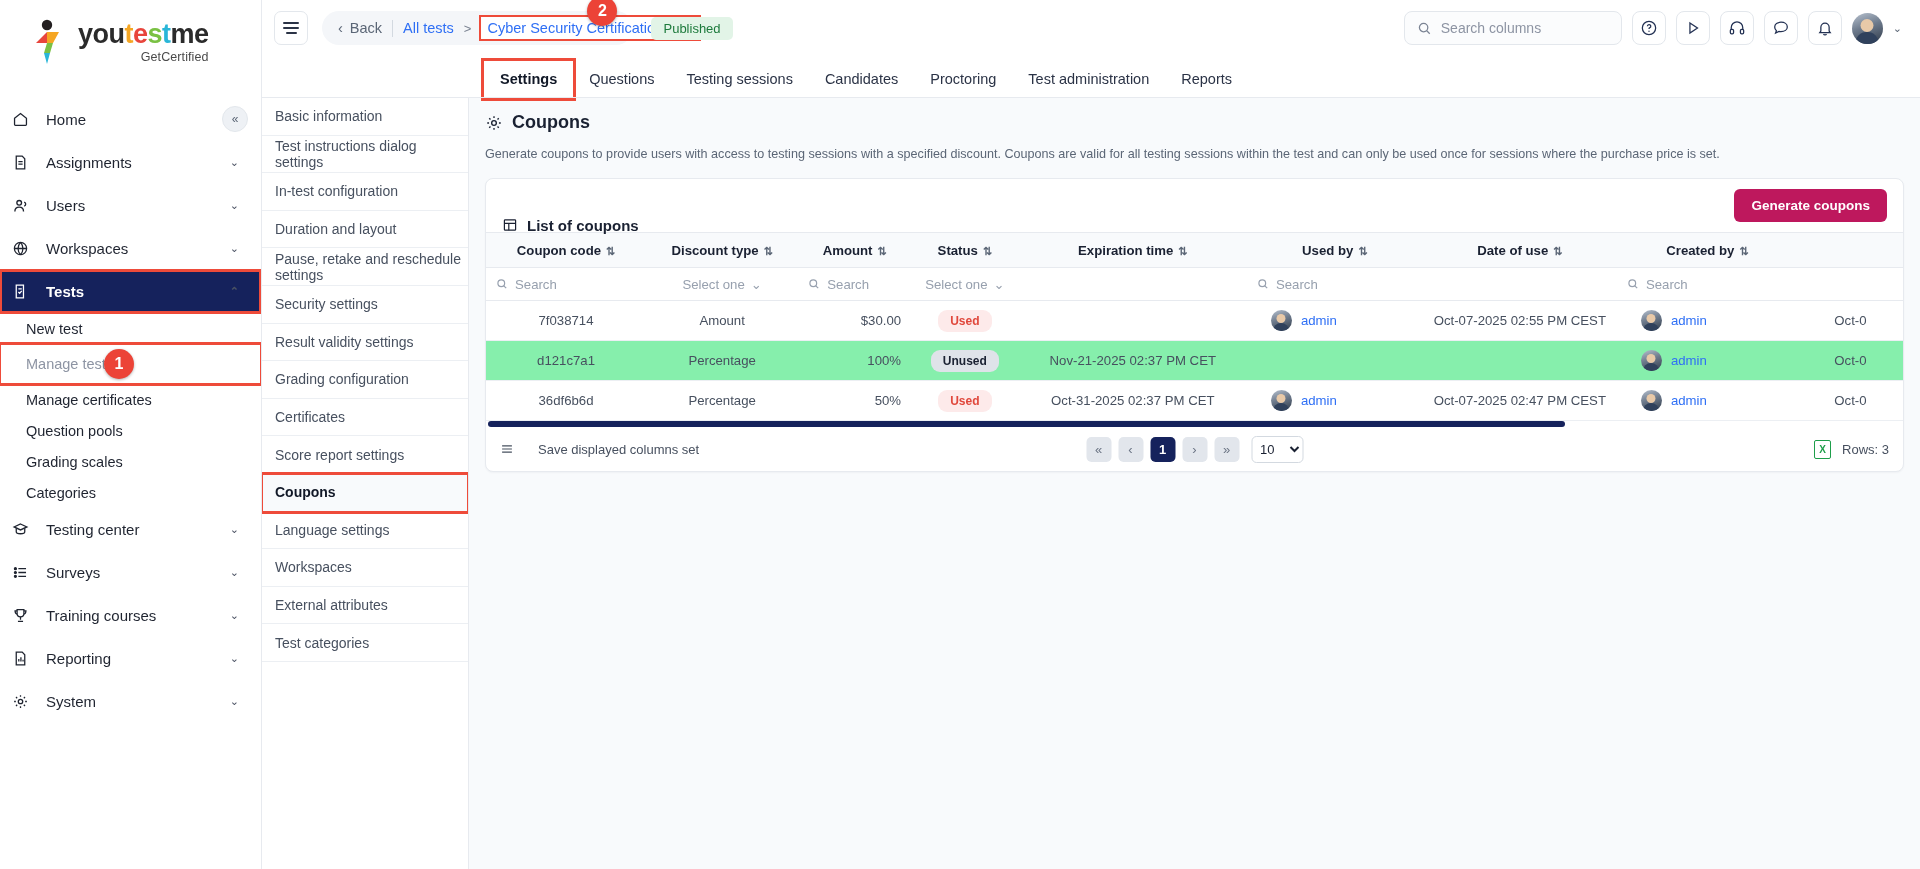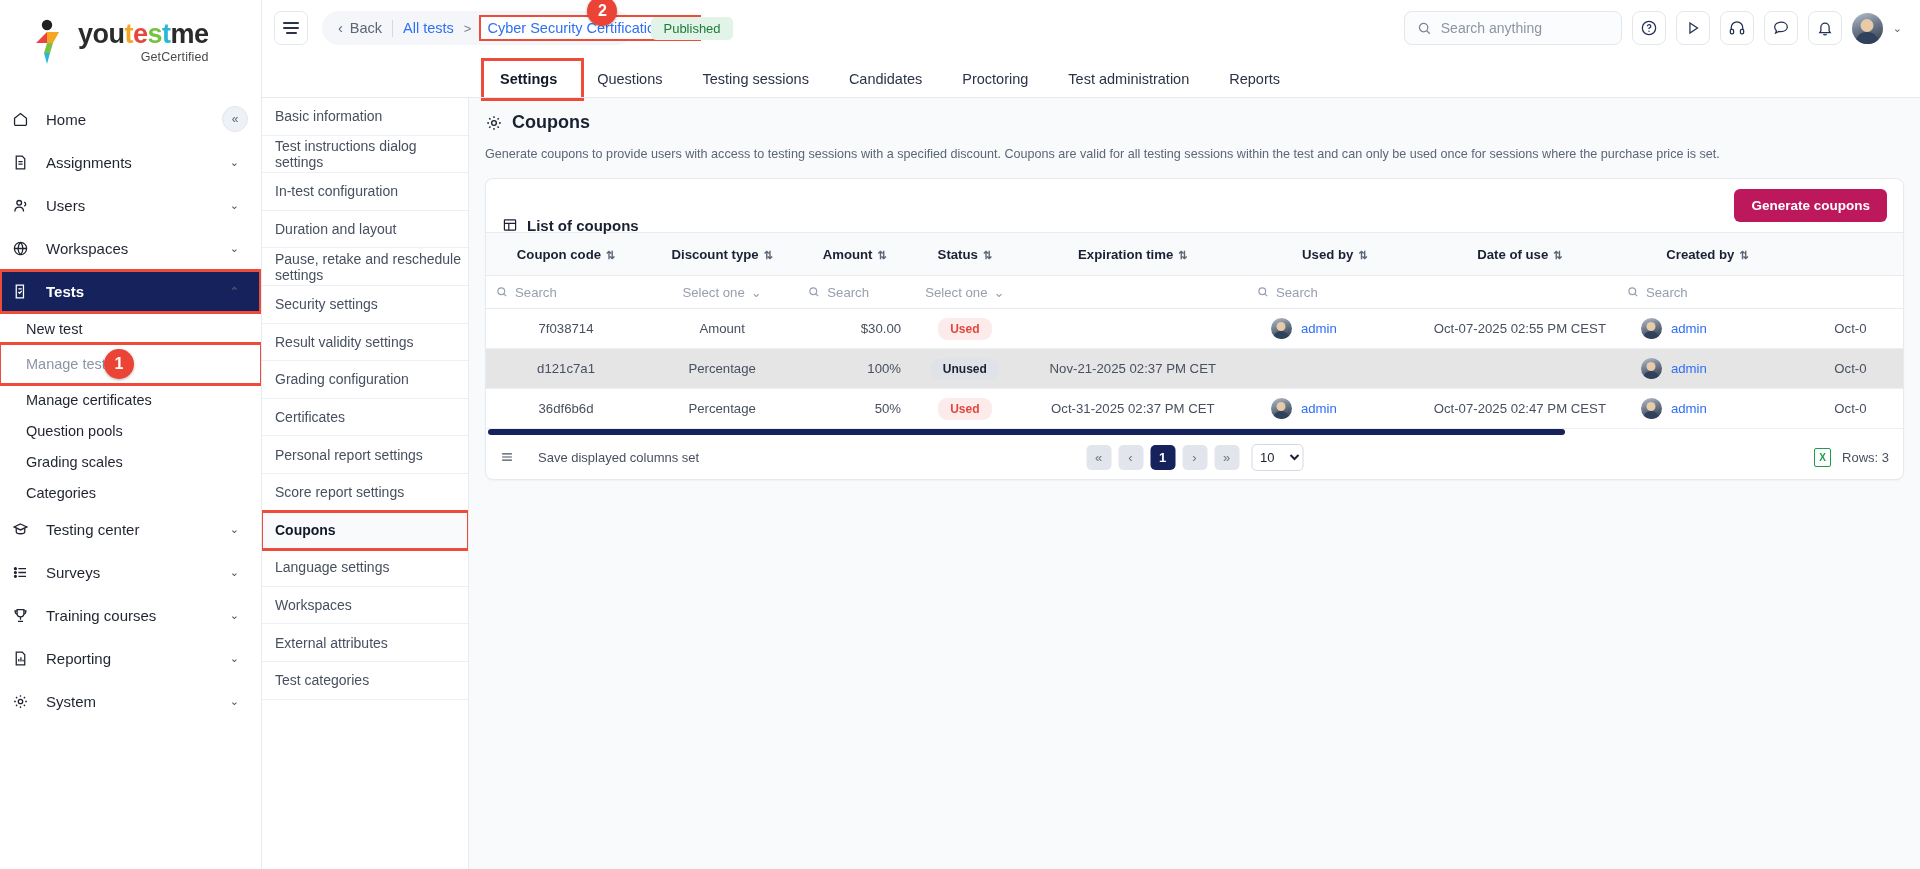--- a/index.html
+++ b/index.html
@@ -100,21 +100,21 @@
   }
   .avatar:before{
     content:""; position:absolute; left:50%; bottom:0; transform:translateX(-50%);
     width:23px;height:12px;border-radius:11px 11px 0 0;background:#30415c;
   }
   .caret{ color:#5b6676; font-size:11px; cursor:pointer; }
 
   
   .tabs{ display:flex; align-items:flex-end; padding-left:222px; height:42px; position:relative;}
   .tab{
-    font-size:14.5px; color:#2b3346; padding:0 24px 11px 16px; cursor:pointer; position:relative;
+    font-size:14.5px; color:#2b3346; padding:0 16px 11px 16px; cursor:pointer; position:relative;
   }
   .tab.active{ font-weight:700; color:#111827; }
   .tab.boxed{ outline:3px solid #ee4b3a; padding-top:10px; }
   .tabs-line{ position:absolute; left:0; right:0; bottom:0; height:1px; background:#e7eaef; }
 
   
   .content{ flex:1; display:flex; overflow:hidden; }
   .settings-list{
     width:207px; min-width:207px; border-right:1px solid #e7eaef; background:#fff; overflow:hidden;
   }
@@ -136,33 +136,33 @@
   .card-head{ height:53px; display:flex; align-items:center; padding:0 16px; }
   .card-head-title{ display:flex;align-items:center;gap:9px;font-size:15px;font-weight:700;color:#1a2132;margin-top:39px; }
   .gen-btn{
     margin-left:auto; background:#be185d; color:#fff; font-size:13.5px; font-weight:700;
     padding:9px 17px; border-radius:6px; border:none; cursor:pointer;
   }
 
   table{ width:100%; border-collapse:collapse; table-layout:fixed; }
   thead th{
     background:#f8fafc; border-top:1px solid #e7eaef; border-bottom:1px solid #e7eaef;
-    font-size:13.2px; font-weight:700; color:#1a2132; height:43px; padding:0 10px;
+    font-size:13.2px; font-weight:700; color:#1a2132; height:35px; padding:0 10px;
     text-align:center; white-space:nowrap;
   }
   thead th .sort{ color:#5b6676; font-size:11px; margin-left:5px; }
   tr.filters td{
     border-bottom:1px solid #e7eaef; height:33px; padding:0 10px; background:#fff;
   }
   .f-search{ display:flex; align-items:center; gap:7px; color:#97a0ae; font-size:13.2px; cursor:text;}
   .f-select{ display:flex; align-items:center; gap:6px; color:#97a0ae; font-size:13.2px; justify-content:center; cursor:pointer;}
   tbody td{
     border-bottom:1px solid #eceff3; height:40px; padding:0 10px; font-size:13.2px; color:#47505f;
   }
-  tr.alt td{ background:#e5e5e5; }
+  tr.alt td{ background:#86efac; }
   .c-center{ text-align:center; } .c-right{ text-align:right; }
   .pill{
     display:inline-block; padding:4px 12px; border-radius:9px; font-size:12px; font-weight:700;
   }
   .pill.used{ background:#fdeaea; color:#e0483c; }
   .pill.unused{ background:#dfe3e9; color:#1a2132; }
   .userchip{ display:flex; align-items:center; gap:9px; justify-content:flex-start; padding-left:14px;}
   .userchip .av{
     width:21px;height:21px;border-radius:50%;flex:0 0 auto; position:relative; overflow:hidden;
     background:linear-gradient(160deg,#b9c3d0 0%,#6d7a8c 45%,#2e3948 100%);
@@ -365,21 +365,21 @@
       </div>
 
       <span class="pub-badge">Published</span>
 
       <div class="topright">
         <div class="search-box">
           <svg width="15" height="15" viewBox="0 0 20 20" fill="none" stroke="#7b8494" stroke-width="1.7">
               <circle cx="8.8" cy="8.8" r="5.6"></circle>
               <path d="M13 13l4 4"></path>
             </svg>
-          <span>Search anything</span>
+          <span>Search columns</span>
         </div>
         <div class="ic-btn">
             <svg width="18" height="18" viewBox="0 0 20 20" fill="none" stroke="currentColor" stroke-width="1.4">
               <circle cx="10" cy="10" r="7.4"></circle>
               <path d="M8.2 8a1.9 1.9 0 1 1 2.4 1.9c-.5.2-.6.6-.6 1.1"></path>
               <circle cx="10" cy="13.6" r=".75" fill="currentColor" stroke="none"></circle>
             </svg>
           </div>
         <div class="ic-btn">
             <svg width="18" height="18" viewBox="0 0 20 20" fill="none" stroke="currentColor" stroke-width="1.4">
@@ -442,23 +442,20 @@
             <span>Security settings</span>
           </div>
         <div class="set-item">
             <span>Result validity settings</span>
           </div>
         <div class="set-item">
             <span>Grading configuration</span>
           </div>
         <div class="set-item">
             <span>Certificates</span>
-          </div>
-        <div class="set-item">
-            <span>Personal report settings</span>
           </div>
         <div class="set-item">
             <span>Score report settings</span>
           </div>
         <div class="set-item active boxed">
           <span>Coupons</span>
 
         </div>
         <div class="set-item">
             <span>Language settings</span>

